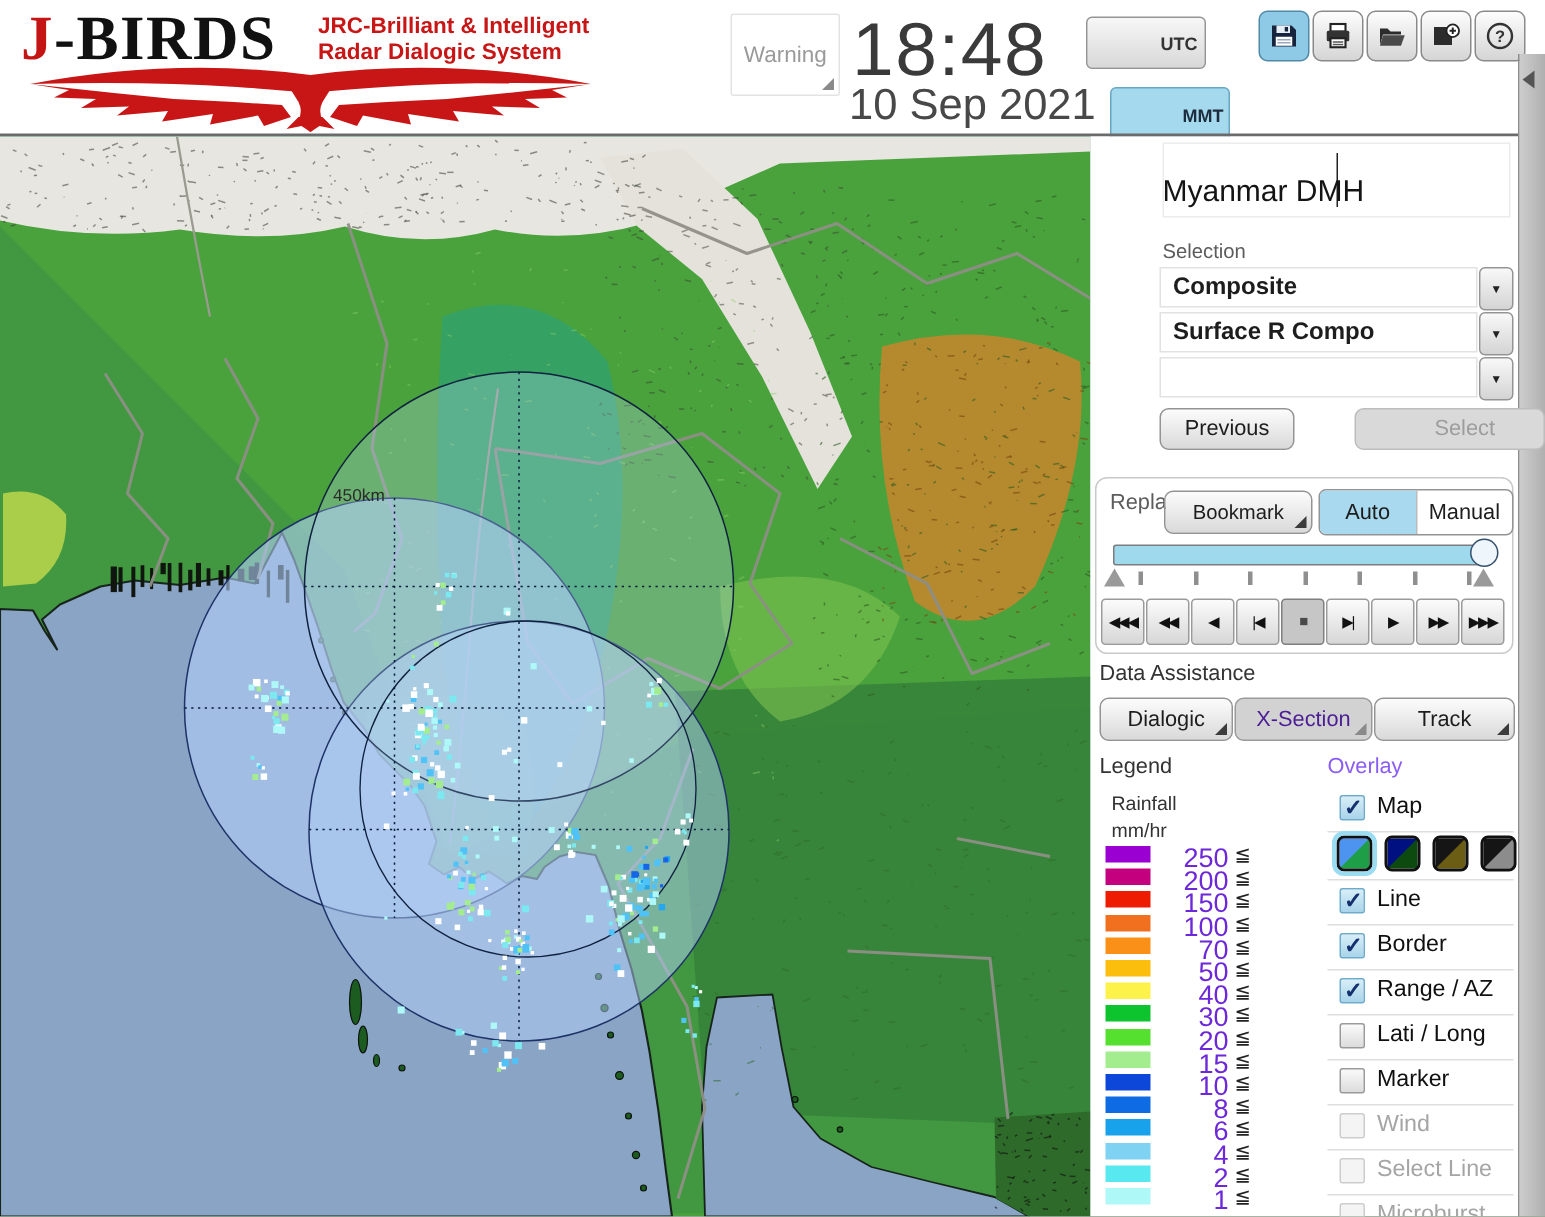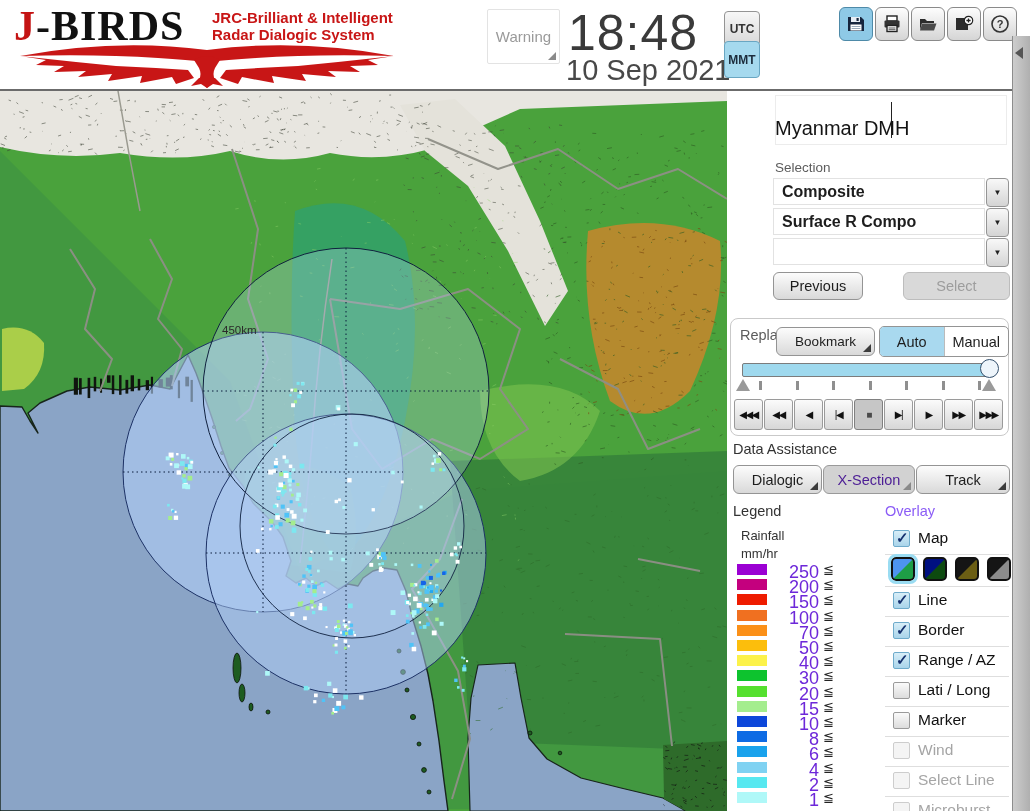--- a/index.html
+++ b/index.html
@@ -11,21 +11,21 @@
   .hdr-sep{position:absolute;left:0;top:89px;width:1012px;height:2px;background:#6b6b6b;}
   .logo-j{position:absolute;left:14px;top:2px;font-family:"Liberation Serif",serif;font-weight:bold;font-size:42px;letter-spacing:1px;color:#111;}
   .logo-j .red{color:#c41414;}
   .tagline{position:absolute;left:212px;top:10px;color:#c81616;font-weight:bold;font-size:15px;line-height:1.1;white-space:nowrap;}
   .eagle{position:absolute;left:16px;top:44px;}
   .warning-btn{position:absolute;left:487px;top:9px;width:71px;height:53px;background:#fff;border:1px solid #e3e3e3;border-radius:2px;color:#9a9a9a;font-size:15px;display:flex;align-items:center;justify-content:center;cursor:pointer;}
   .fold{position:absolute;right:3px;bottom:3px;width:0;height:0;border-left:8px solid transparent;border-bottom:8px solid #8a8a8a;}
   .fold.dark{border-bottom-color:#3c3c3c;}
   .clock-time{position:absolute;left:568px;top:4px;font-size:50px;color:#3a3a3a;letter-spacing:1px;}
   .clock-date{position:absolute;left:566px;top:54px;font-size:29px;color:#484848;}
-  .tz-btn{position:absolute;left:724px;width:34px;border-radius:4px;font-size:12px;font-weight:bold;color:#333;display:flex;align-items:center;justify-content:center;cursor:pointer;border:1px solid #949494;background:linear-gradient(#f7f7f7,#d8d8d8);}
+  .tz-btn{position:absolute;left:724px;width:34px;border-radius:4px;font-size:12px;font-weight:bold;color:#333;display:flex;align-items:center;justify-content:center;cursor:pointer;border:1px solid #949494;background:linear-gradient(#f7f7f7,#d8d8d8);padding-left:44px;}
   .tz-btn.sel{background:#a5d9ee;border-color:#69a6c2;color:#1c2c3c;}
   .toolbar{position:absolute;left:839px;top:7px;display:flex;gap:2px;}
   .tool-btn{width:32px;height:32px;border:1px solid #8a8a8a;border-radius:6px;background:linear-gradient(#fdfdfd,#d5d5d5);display:flex;align-items:center;justify-content:center;cursor:pointer;}
   .tool-btn.sel{background:#8ec9e6;border-color:#4e8aa8;}
 
   
   .right-strip{position:absolute;left:1012px;top:36px;width:18px;height:775px;background:linear-gradient(90deg,#cdcdcd,#aeaeae);border-left:1px solid #8d8d8d;}
   .strip-arrow{position:absolute;left:1015px;top:47px;width:0;height:0;border-top:6px solid transparent;border-bottom:6px solid transparent;border-right:8px solid #555;cursor:pointer;}
 
   
@@ -40,21 +40,21 @@
   .zhandle{position:absolute;left:2px;top:158px;width:27px;height:13px;border:1px solid #8a8a8a;border-radius:3px;background:linear-gradient(#fcfcfc,#c9c9c9 45%,#ededed);cursor:grab;}
 
   
   .panel{position:absolute;left:727px;top:91px;width:285px;height:720px;background:#fff;font-size:14px;}
   .station-box{position:absolute;left:48px;top:4px;width:230px;height:48px;background:#fff;border:1px solid #ececec;cursor:text;}
   .station-box .cursorline{position:absolute;left:115px;top:6px;width:1px;height:36px;background:#222;}
   .sec-label{position:absolute;color:#5c5c5c;font-size:13.5px;}
   .dd{position:absolute;left:46px;width:212px;height:27px;background:#fff;border:1px solid #e2e2e2;font-size:16px;color:#1d1d1d;display:flex;align-items:center;padding-left:8px;box-sizing:border-box;cursor:pointer;}
   .dd-arrow{position:absolute;left:259px;width:21px;height:27px;border:1px solid #949494;border-radius:4px;background:linear-gradient(#f8f8f8,#d4d4d4);display:flex;align-items:center;justify-content:center;font-size:8px;color:#222;cursor:pointer;}
   .btn{border:1px solid #949494;border-radius:6px;background:linear-gradient(#fcfcfc,#d9d9d9);color:#1d1d1d;display:flex;align-items:center;justify-content:center;cursor:pointer;position:absolute;font-size:14.5px;}
-  .btn.disabled{background:#d9d9d9;color:#9d9d9d;border-color:#bdbdbd;cursor:default;}
+  .btn.disabled{background:#d9d9d9;color:#9d9d9d;border-color:#bdbdbd;cursor:default;padding-left:20px;}
   .btn.toggled{background:#d2d2d2;color:#4c1d95;border-color:#9a9a9a;}
 
   .replay-box{position:absolute;left:3px;top:227px;width:277px;height:116px;border:1px solid #c9c9c9;border-radius:8px;}
   .replay-lbl{position:absolute;left:9px;top:8px;color:#5c5c5c;font-size:14.5px;}
   .seg{position:absolute;left:148px;top:7px;width:128px;height:29px;border:1px solid #949494;border-radius:5px;overflow:hidden;display:flex;background:#fff;}
   .seg div{flex:1;display:flex;align-items:center;justify-content:center;font-size:14.5px;color:#1d1d1d;cursor:pointer;}
   .seg .on{background:#a9d9ef;}
   .seg .off{border-left:1px solid #bbb;}
   .sl-track{position:absolute;left:11px;top:44px;width:250px;height:12px;background:#9fd9ee;border:1px solid #7c7c7c;border-radius:2px;cursor:pointer;}
   .sl-handle{position:absolute;left:249px;top:40px;width:17px;height:17px;border:1.5px solid #35516e;border-radius:50%;background:#eef5fb;cursor:grab;}
@@ -108,21 +108,21 @@
 
     <div class="warning-btn">
       <span>Warning</span>
       <span class="fold"></span>
     </div>
 
     <div class="clock-time">18:48</div>
     <div class="clock-date">10 Sep 2021</div>
 
     <div class="tz-btn" style="top:11px;height:33px;">UTC</div>
-    <div class="tz-btn sel" style="top:41px;height:35px;">MMT</div>
+    <div class="tz-btn sel" style="top:58px;height:35px;margin-left:16px;">MMT</div>
 
     <div class="toolbar">
       <div class="tool-btn sel">
         <svg width="20" height="20" viewBox="0 0 20 20">
             <path d="M2,3 h13 l3,3 v11 h-16 z" fill="#16253d"></path>
             <rect x="5" y="3" width="9" height="5" fill="#e8eef5"></rect>
             <rect x="10.5" y="4" width="2.2" height="3" fill="#16253d"></rect>
             <rect x="4.5" y="10.5" width="11" height="6" fill="#fff"></rect>
             <rect x="5.6" y="12" width="8.8" height="1" fill="#9ab"></rect>
             <rect x="5.6" y="14" width="8.8" height="1" fill="#9ab"></rect>

